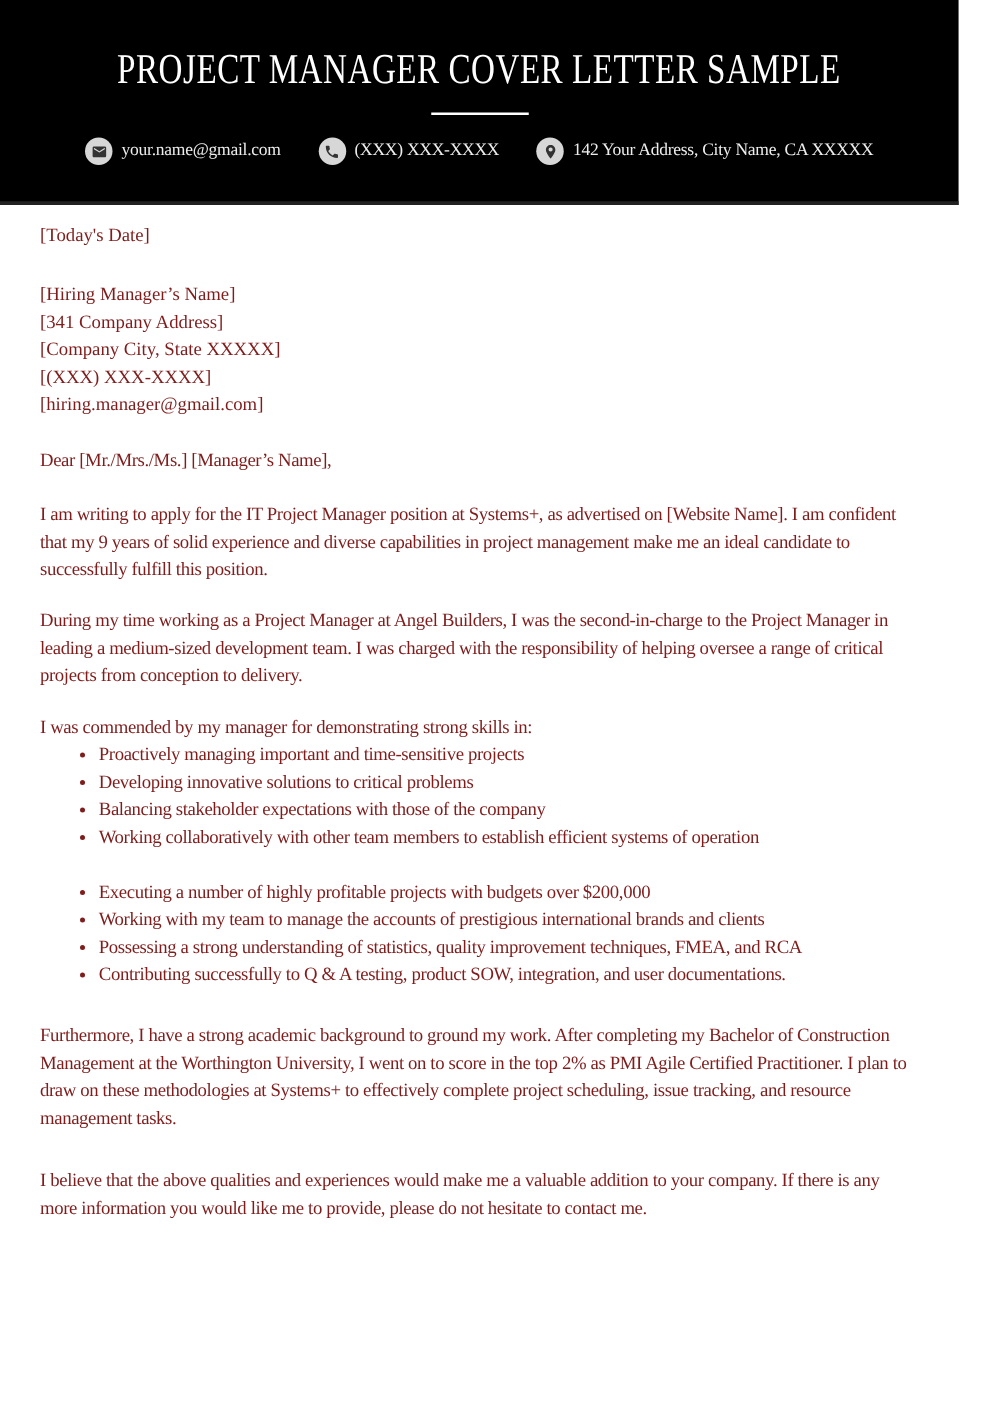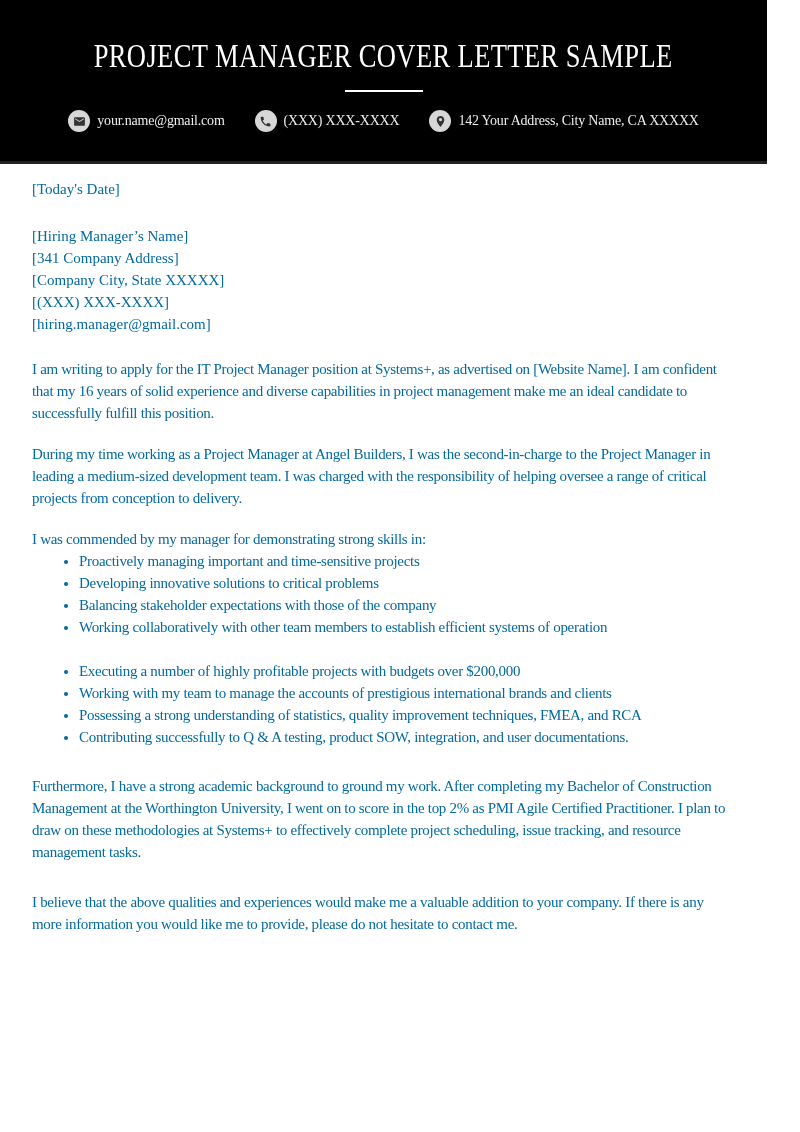--- a/index.html
+++ b/index.html
@@ -23,21 +23,21 @@
   .contacts { display: flex; align-items: flex-start; gap: 30px; margin-top: 18px; }
   .contact { display: flex; align-items: center; gap: 7px; color: #ededed;
              font-size: 14px; letter-spacing: -0.2px; white-space: nowrap; }
   .icon-badge {
     width: 22px; height: 22px; border-radius: 50%; background: #d7d7d7;
     display: flex; align-items: center; justify-content: center; flex: 0 0 auto;
   }
   .icon-badge svg { width: 13px; height: 13px; fill: #333333; display: block; }
   
   .letter {
-    padding: 14px 32px 0 32px; color: #0369a1;
+    padding: 14px 32px 0 32px; color: #7f1d1d;
     font-size: 15px; line-height: 22px;
   }
   .cond { letter-spacing: -0.3px; }
   .date-line { margin-bottom: 25px; }
   .recipient { margin-bottom: 23px; }
   .salutation { margin-bottom: 21px; }
   .para { margin-bottom: 19px; }
   .intro { margin-bottom: 0; }
   ul.bullets { margin: 0 0 22px 0; padding-left: 47px; list-style: disc; }
   ul.bullets.last { margin-bottom: 27px; }
@@ -91,22 +91,23 @@
     <p class="date-line">[Today's Date]</p>
 
     <div class="recipient">
       <p>[Hiring Manager’s Name]</p>
       <p>[341 Company Address]</p>
       <p>[Company City, State XXXXX]</p>
       <p>[(XXX) XXX-XXXX]</p>
       <p>[hiring.manager@gmail.com]</p>
     </div>
 
+    <p class="salutation cond">Dear [Mr./Mrs./Ms.] [Manager’s Name],</p>
 
-    <p class="para cond">I am writing to apply for the IT Project Manager position at Systems+, as advertised on [Website Name]. I am confident that my 16 years of solid experience and diverse capabilities in project management make me an ideal candidate to successfully fulfill this position.</p>
+    <p class="para cond">I am writing to apply for the IT Project Manager position at Systems+, as advertised on [Website Name]. I am confident that my 9 years of solid experience and diverse capabilities in project management make me an ideal candidate to successfully fulfill this position.</p>
 
     <p class="para cond">During my time working as a Project Manager at Angel Builders, I was the second-in-charge to the Project Manager in leading a medium-sized development team. I was charged with the responsibility of helping oversee a range of critical projects from conception to delivery.</p>
 
     <p class="intro cond">I was commended by my manager for demonstrating strong skills in:</p>
     <ul class="bullets">
       <li>Proactively managing important and time-sensitive projects</li>
       <li>Developing innovative solutions to critical problems</li>
       <li>Balancing stakeholder expectations with those of the company</li>
       <li>Working collaboratively with other team members to establish efficient systems of operation</li>
     </ul>

